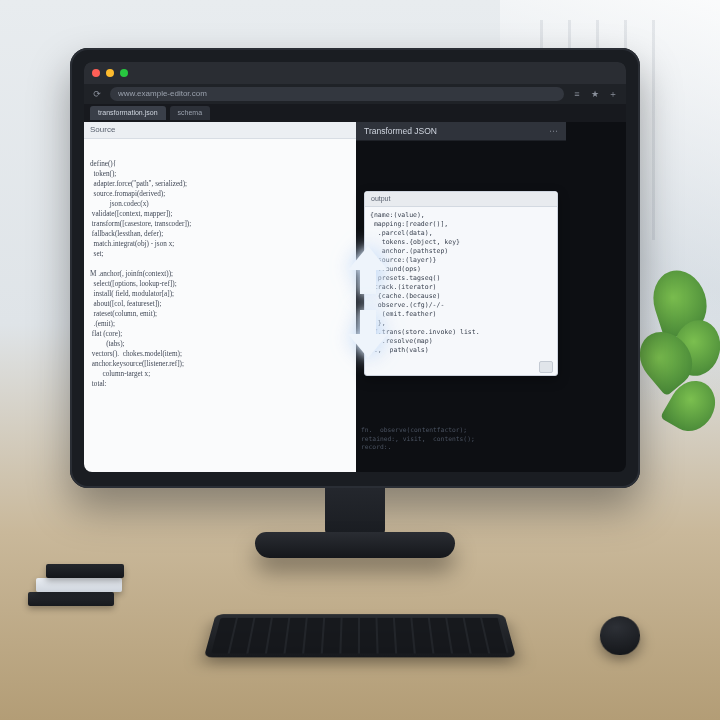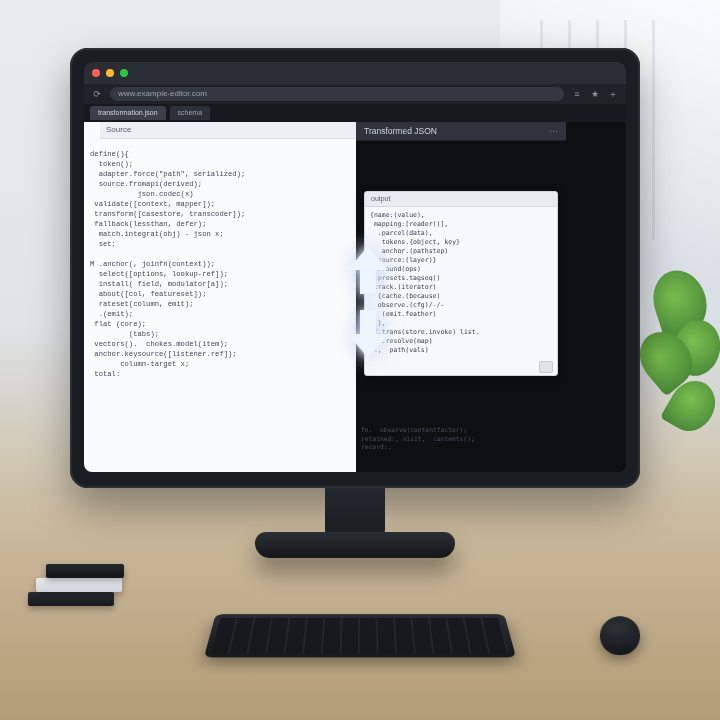--- a/index.html
+++ b/index.html
@@ -16,23 +16,23 @@
   .addrbar{height:20px;background:#1f2227;display:flex;align-items:center;padding:0 8px;gap:8px;}
   .url{flex:1;height:14px;background:#33373f;border-radius:7px;font-size:8px;color:#9aa1ad;line-height:13px;padding:0 8px;white-space:nowrap;overflow:hidden;}
   .toolbar-icon{width:10px;height:10px;color:#8a909b;font-size:9px;line-height:10px;text-align:center;}
   .tabbar{height:18px;background:#17191e;display:flex;align-items:center;padding:0 6px;gap:4px;}
   .tab{height:14px;background:#2c3038;border-radius:3px 3px 0 0;font-size:7px;color:#9aa1ad;padding:0 8px;line-height:14px;white-space:nowrap;}
   .tab.active{background:#3a3f49;color:#cfd5df;}
   .workspace{flex:1;display:flex;position:relative;}
   .left-pane{width:272px;background:#fafbfc;display:flex;flex-direction:column;}
   .mid-pane{flex:1;background:linear-gradient(180deg,#14161b 0%,#0d0f14 100%);display:flex;flex-direction:column;position:relative;}
   .right-area{width:210px;display:flex;flex-direction:column;background:#0d0f13;gap:40px;}
-  .pane-head{height:16px;background:#eceff3;border-bottom:1px solid #d8dde4;font-size:8px;color:#5a6270;padding:0 6px;line-height:16px;margin-left:16px;}
+  .pane-head{height:16px;background:#eceff3;border-bottom:1px solid #d8dde4;font-size:8px;color:#5a6270;padding:0 6px;line-height:16px;}
   .right-pane-head{height:18px;background:#2f333b;font-size:8.5px;color:#cfd5df;padding:0 8px;line-height:18px;display:flex;align-items:center;justify-content:space-between;border-bottom:1px solid #1e2127;}
-  .code-body{flex:1;overflow:hidden;padding:10px 6px;font-family:Liberation Mono, monospace;font-size:7.2px;line-height:10px;white-space:pre;color:#404856;}
+  .code-body{flex:1;overflow:hidden;padding:20px 6px;font-family:Liberation Serif, serif;font-size:7.2px;line-height:10px;white-space:pre;color:#404856;}
   .code-dark{color:#b5bdc9;font-size:7px;line-height:10px;white-space:pre;font-family:Menlo,Consolas,monospace;padding:4px 6px;}
   .right-panel{margin:10px 8px 8px 8px;background:#f6f8fb;border:1px solid #cfd5df;border-radius:3px;display:flex;flex-direction:column;box-shadow:0 4px 12px rgba(0,0,0,0.3);}
   .right-sub{height:14px;background:#e8ebef;border-bottom:1px solid #d3d9e1;font-size:7px;color:#5a6270;padding:0 6px;line-height:14px;}
   .right-code{flex:1;padding:4px 5px;font-family:Menlo,Consolas,monospace;font-size:6.5px;line-height:9px;color:#3a4250;white-space:pre;overflow:hidden;}
   .right-bottom{padding:2px 5px 4px 5px;font-family:Menlo,Consolas,monospace;font-size:6.3px;line-height:8.5px;color:#4a5260;white-space:pre;}
   .divider-glow{position:absolute;left:252px;top:0;bottom:0;width:44px;background:radial-gradient(ellipse at center,rgba(180,210,255,0.25) 0%,transparent 70%);}
   .arrows{position:absolute;left:252px;top:115px;width:64px;height:130px;display:flex;flex-direction:column;align-items:center;justify-content:center;gap:8px;pointer-events:none;}
   .arrow-svg{width:48px;height:56px;fill:#eef4fb;filter:drop-shadow(0 0 10px rgba(150,190,240,0.7)) drop-shadow(0 0 4px rgba(255,255,255,0.9));}
   .neck{position:absolute;left:50%;bottom:-48px;transform:translateX(-50%);width:60px;height:48px;background:linear-gradient(180deg,#24272d,#1a1d22);border-radius:0 0 6px 6px;}
   .stand{position:absolute;left:50%;bottom:-70px;transform:translateX(-50%);width:200px;height:26px;background:linear-gradient(180deg,#2a2d33,#15171b);border-radius:12px 12px 16px 16px;box-shadow:0 14px 22px rgba(0,0,0,0.35);}

